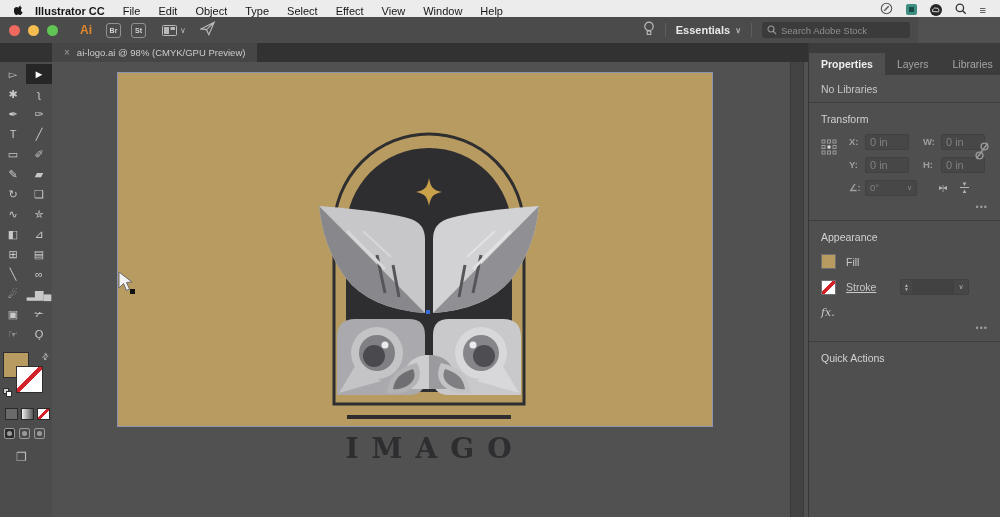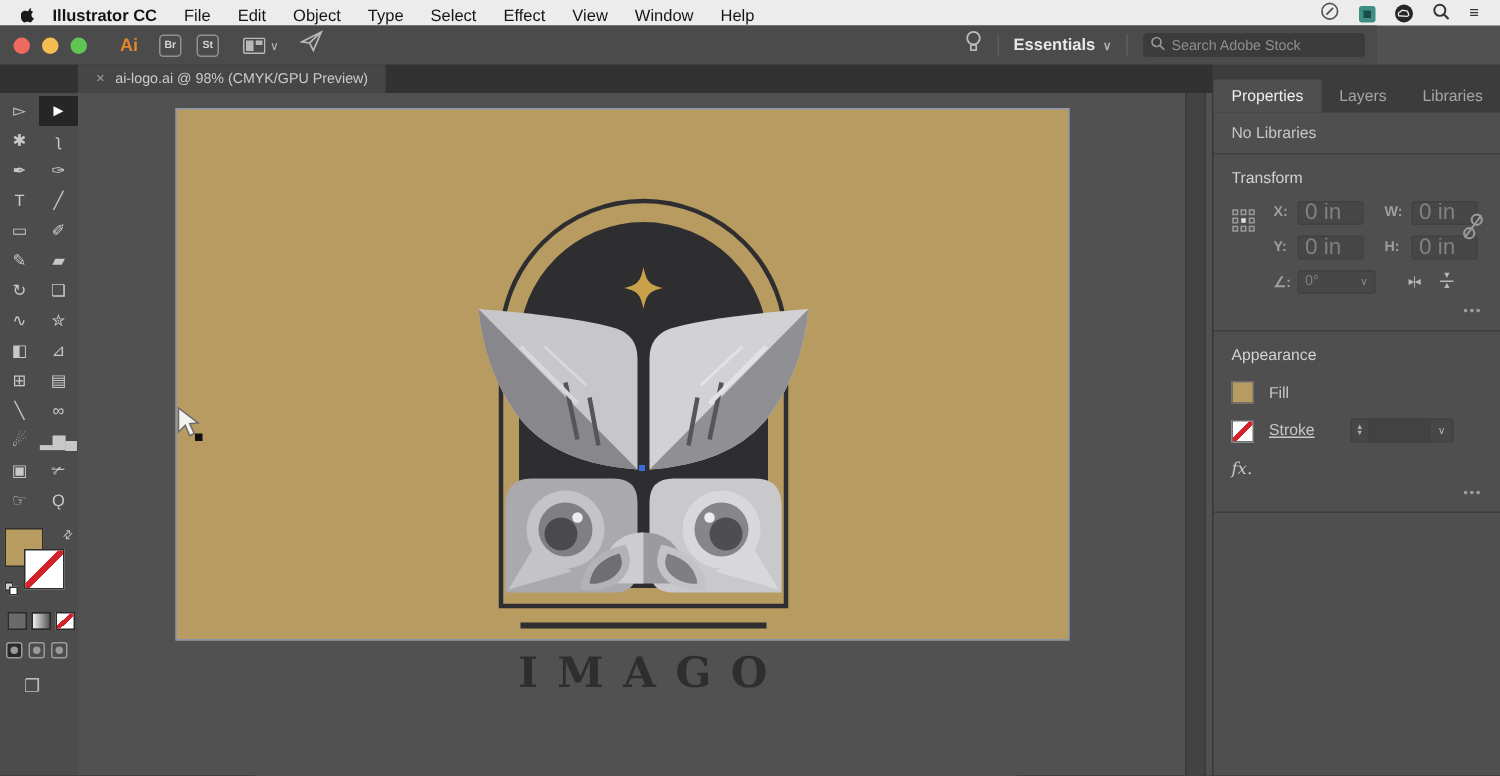--- a/index.html
+++ b/index.html
@@ -77,31 +77,31 @@
 .logo-svg { position:absolute; left:171px; top:54px; }
 .cursor { position:absolute; left:64px; top:208px; }
 .vscroll { position:absolute; left:738px; top:0; width:14px; height:455px; background:#434343;
   border-left:1px solid #3a3a3a; border-right:1px solid #3a3a3a; }
 
 
 .panel { position:absolute; left:808px; top:43px; width:192px; height:474px; background:#4f4f4f;
   border-left:1px solid #373737; font-size:10.5px; color:#c7c7c7; }
 .panel-top { height:32px; background:#3c3c3c; display:flex; align-items:flex-end; padding-left:0; }
 .ptab { height:22px; display:flex; align-items:center; padding:0 12px; color:#a5a5a5; font-size:10.5px; }
-.ptab.selected { background:#4f4f4f; color:#eeeeee; font-weight:normal; }
+.ptab.selected { background:#4f4f4f; color:#eeeeee; font-weight:bold; }
 .p-row { padding:8px 12px 7px; }
 .p-divider { height:1px; background:#3e3e3e; }
 .sect-title { padding:10px 12px 6px; color:#d2d2d2; }
 .transform-body { position:relative; padding:2px 12px 0 12px; }
 .ref-icon { position:absolute; left:12px; top:8px; }
 .link-icon { position:absolute; right:10px; top:10px; }
 .t-row { display:flex; align-items:center; margin:0 0 6px 28px; height:17px; }
 .t-lab { width:16px; color:#9e9e9e; font-weight:bold; font-size:9.5px; }
 .t-field { width:44px; height:16px; background:#474747; border:1px solid #414141; border-radius:2px;
-  color:#808080; font-size:15px; padding:0 4px; font-family:"Liberation Sans",sans-serif; }
+  color:#808080; font-size:11px; padding:0 4px; font-family:"Liberation Sans",sans-serif; }
 .t-gap { width:14px; }
 .t-lab2 { width:18px; color:#9e9e9e; font-weight:bold; font-size:9.5px; }
 .angle-row { display:flex; align-items:center; margin:2px 0 4px 28px; height:17px; }
 .angle-box { width:52px; height:16px; background:#474747; border:1px solid #414141; border-radius:2px;
   color:#808080; font-size:9.5px; display:flex; align-items:center; padding:0 4px; justify-content:space-between; }
 .angle-box .chev { color:#8a8a8a; font-size:7px; }
 .flip-h { margin-left:22px; color:#b5b5b5; font-size:8px; letter-spacing:-1px; }
 .flip-v { margin-left:14px; display:inline-flex; flex-direction:column; align-items:center; line-height:4px; font-size:7px; color:#b5b5b5; }
 .flip-v b { display:block; width:9px; height:1px; background:#b5b5b5; margin:1px 0; }
 .more-dots { text-align:right; padding:2px 12px 8px; color:#9d9d9d; font-size:9px; letter-spacing:1px; }
@@ -483,14 +483,15 @@
             <span>▼</span>
         </span>
         <input class="st-field" value="" style="">
         <span class="st-chev">∨</span>
       </span>
     </div>
     <div class="fx-row">fx.</div>
     <div class="more-dots">•••</div>
     <div class="p-divider"></div>
 
+    <div class="sect-title">Quick Actions</div>
   </div>
 </div>
 
 </body></html>

